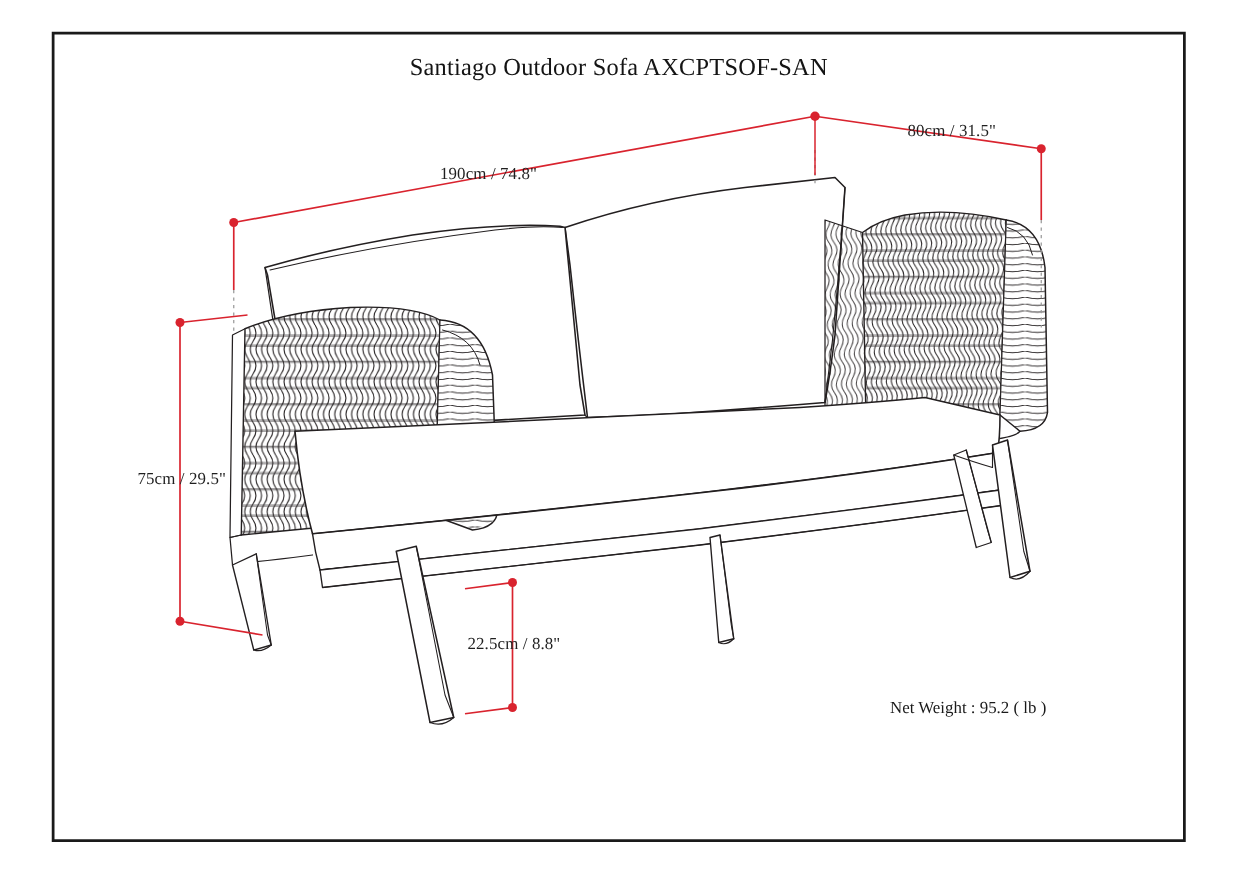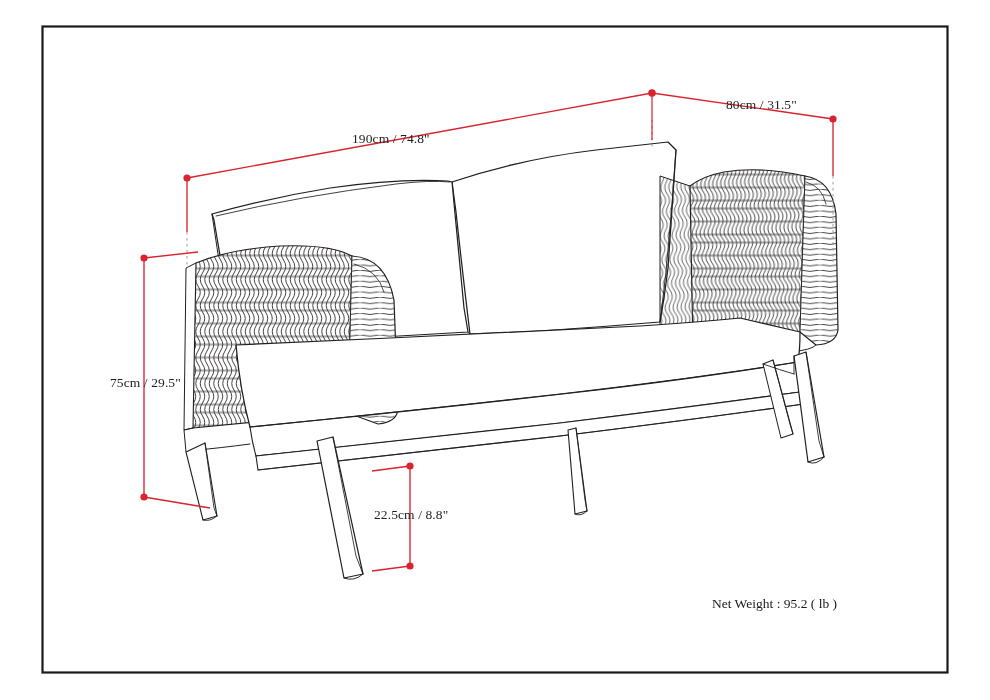--- a/index.html
+++ b/index.html
@@ -43,21 +43,21 @@
   }
   .dim-label {
     font-size: 13.5px;
     color: #1f1f1f;
     letter-spacing: 0.1px;
   }
   #label-width-el   { left: 352px; top: 131px; }
   #label-depth-el   { left: 726px; top: 97px; }
   #label-height-el  { left: 110px; top: 375px; }
   #label-clear-el   { left: 374px; top: 507px; }
-  #label-weight-el  { left: 712px; top: 596px; font-size: 13.5px; }
+  #label-weight-el  { left: 712px; top: 558px; font-size: 13.5px; }
 </style>
 </head>
 <body>
 
 <div id="spec-sheet">
 
   <svg id="drawing-svg" viewBox="0 0 990 700" xmlns="http://www.w3.org/2000/svg">
     <defs>
 
       <pattern id="weave" width="9" height="26" patternUnits="userSpaceOnUse">
@@ -280,20 +280,21 @@
       <g stroke="#d9232e" stroke-width="1.35" fill="none">
         <line x1="410" y1="466" x2="410" y2="566"></line>
         <line x1="410" y1="466" x2="372" y2="471"></line>
         <line x1="410" y1="566" x2="372" y2="571"></line>
         <circle cx="410" cy="466" r="3.6" fill="#d9232e" stroke="none"></circle>
         <circle cx="410" cy="566" r="3.6" fill="#d9232e" stroke="none"></circle>
       </g>
     </g>
   </svg>
 
+  <div class="txt" id="page-title-el">Santiago Outdoor Sofa AXCPTSOF-SAN</div>
 
   <div class="txt dim-label" id="label-width-el">190cm / 74.8"</div>
 
   <div class="txt dim-label" id="label-depth-el">80cm / 31.5"</div>
 
   <div class="txt dim-label" id="label-height-el">75cm / 29.5"</div>
 
   <div class="txt dim-label" id="label-clear-el">22.5cm / 8.8"</div>
 
   <div class="txt" id="label-weight-el">Net Weight :  95.2 ( lb )</div>

